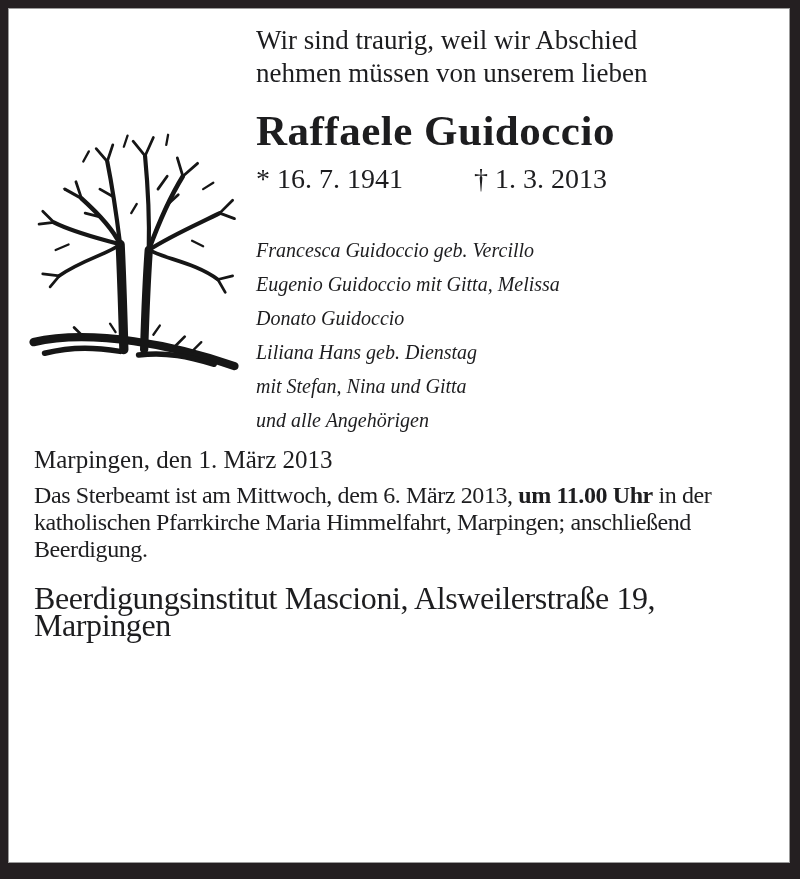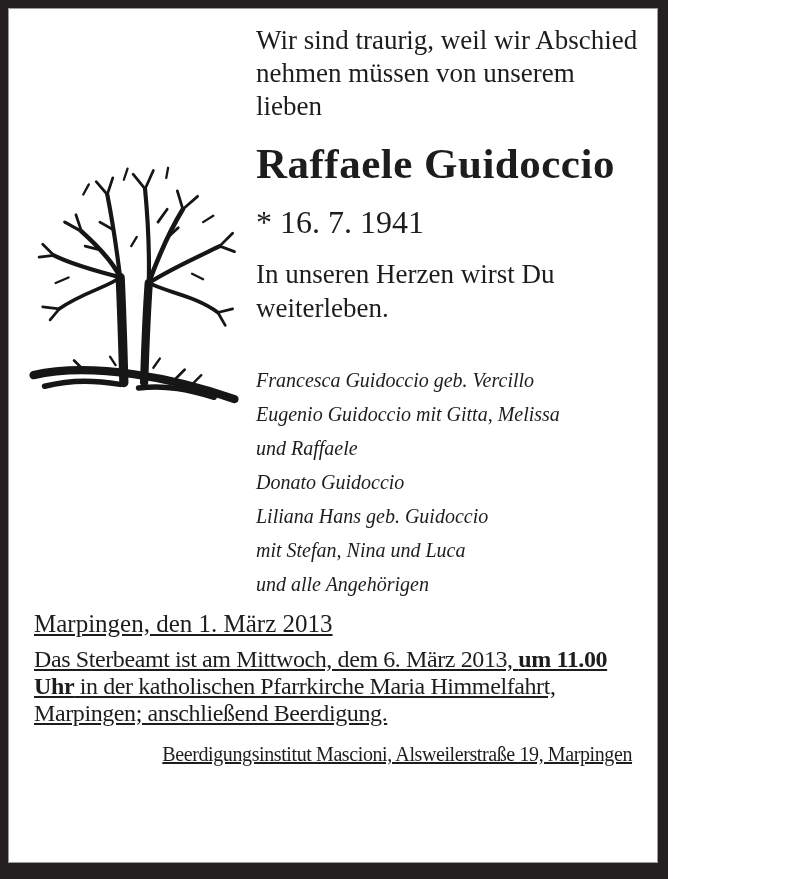--- a/index.html
+++ b/index.html
@@ -1,17 +1,17 @@
 <!DOCTYPE html>
 <html><head>
 <meta charset="utf-8">
 <style>
   html,body { margin:0; padding:0; background:#ffffff; }
   .page {
-    width:668px; height:879px; box-sizing:border-box;
+    width:800px; height:879px; box-sizing:border-box;
     border-style:solid; border-color:#241f21;
     border-width:8px 10px 16px 8px;
     box-shadow: inset 0 0 0 1px #9b9b9b;
     background:#ffffff;
     font-family:"Liberation Serif","DejaVu Serif",serif;
     color:#1d1d1f;
     overflow:hidden;
     position:relative;
   }
   .intro {
@@ -19,34 +19,33 @@
     font-size:27px; line-height:33px;
   }
   .row { display:flex; margin-top:4px; }
   .tree-col { flex:0 0 248px; width:248px; padding:4px 0 0 20px; box-sizing:border-box; }
   .tree-svg { width:212px; height:280px; display:block; }
   .main-col { flex:1; }
   .name {
     font-size:43px; font-weight:bold; letter-spacing:0.5px;
     margin-top:12px; white-space:nowrap;
   }
-  .dates { display:flex; font-size:32px; margin-top:16px; }
+  .dates { display:flex; font-size:28px; margin-top:8px; }
   .birth { width:218px; }
   .epitaph { font-size:27px; line-height:34px; margin-top:16px; }
   .mourners { font-style:italic; font-size:20px; line-height:34px; margin-top:38px; }
-  .bottom { margin:8px 26px 0 26px;text-decoration:underline; }
+  .bottom { margin:8px 26px 0 26px; }
   .dateline { font-size:25px; line-height:30px; }
   .para {
     font-size:24px; line-height:27px; letter-spacing:-0.4px;
     margin-top:7px;
   }
   .funeral {
-    font-size:20px; line-height:27px; letter-spacing:-0.4px;
-    margin-top:14px;
-    text-align:right;
+    font-size:32px; line-height:27px; letter-spacing:-0.4px;
+    margin-top:22px;
   }
   .bold-inline { font-weight:bold; }
 </style>
 </head>
 <body>
 
 <div class="page">
 
   <div class="intro">
     <div>Wir sind traurig, weil wir Abschied</div>
@@ -109,32 +108,28 @@
           <path d="M178 148 L190 154" stroke-width="2.5"></path>
           <path d="M112 118 L118 108" stroke-width="2.5"></path>
         </g>
       </svg>
     </div>
 
     <div class="main-col">
       <div class="name">Raffaele Guidoccio</div>
       <div class="dates">
         <span class="birth">* 16. 7. 1941</span>
-      </div>
-      <div class="epitaph">
-        <div>In unseren Herzen wirst Du</div>
-        <div>weiterleben.</div>
+        <span class="death">† 1. 3. 2013</span>
       </div>
       <div class="mourners">
         <div>Francesca Guidoccio geb. Vercillo</div>
         <div>Eugenio Guidoccio mit Gitta, Melissa</div>
-        <div>und Raffaele</div>
         <div>Donato Guidoccio</div>
-        <div>Liliana Hans geb. Guidoccio</div>
-        <div>mit Stefan, Nina und Luca</div>
+        <div>Liliana Hans geb. Dienstag</div>
+        <div>mit Stefan, Nina und Gitta</div>
         <div>und alle Angehörigen</div>
       </div>
     </div>
 
   </div>
 
   <div class="bottom">
     <div class="dateline">Marpingen, den 1. März 2013</div>
     <div class="para"><span>Das Sterbeamt ist am Mittwoch, dem 6. März 2013, </span><span class="bold-inline">um 11.00 Uhr</span><span> in der katholischen Pfarrkirche Maria Himmelfahrt, Marpingen; anschließend Beerdigung.</span></div>
     <div class="funeral">Beerdigungsinstitut Mascioni, Alsweilerstraße 19, Marpingen</div>

